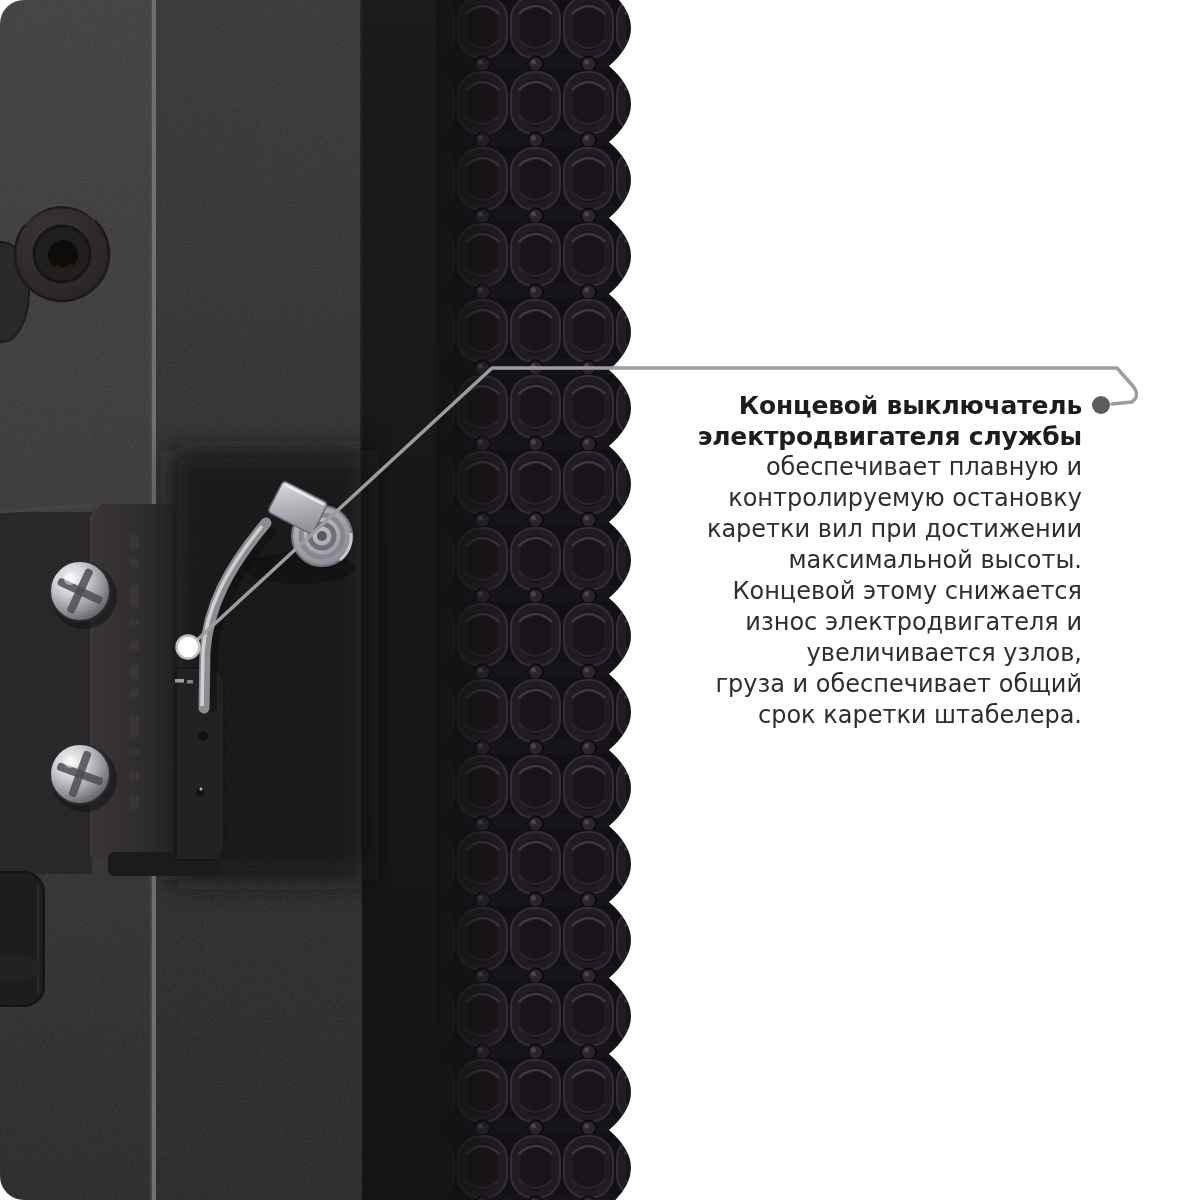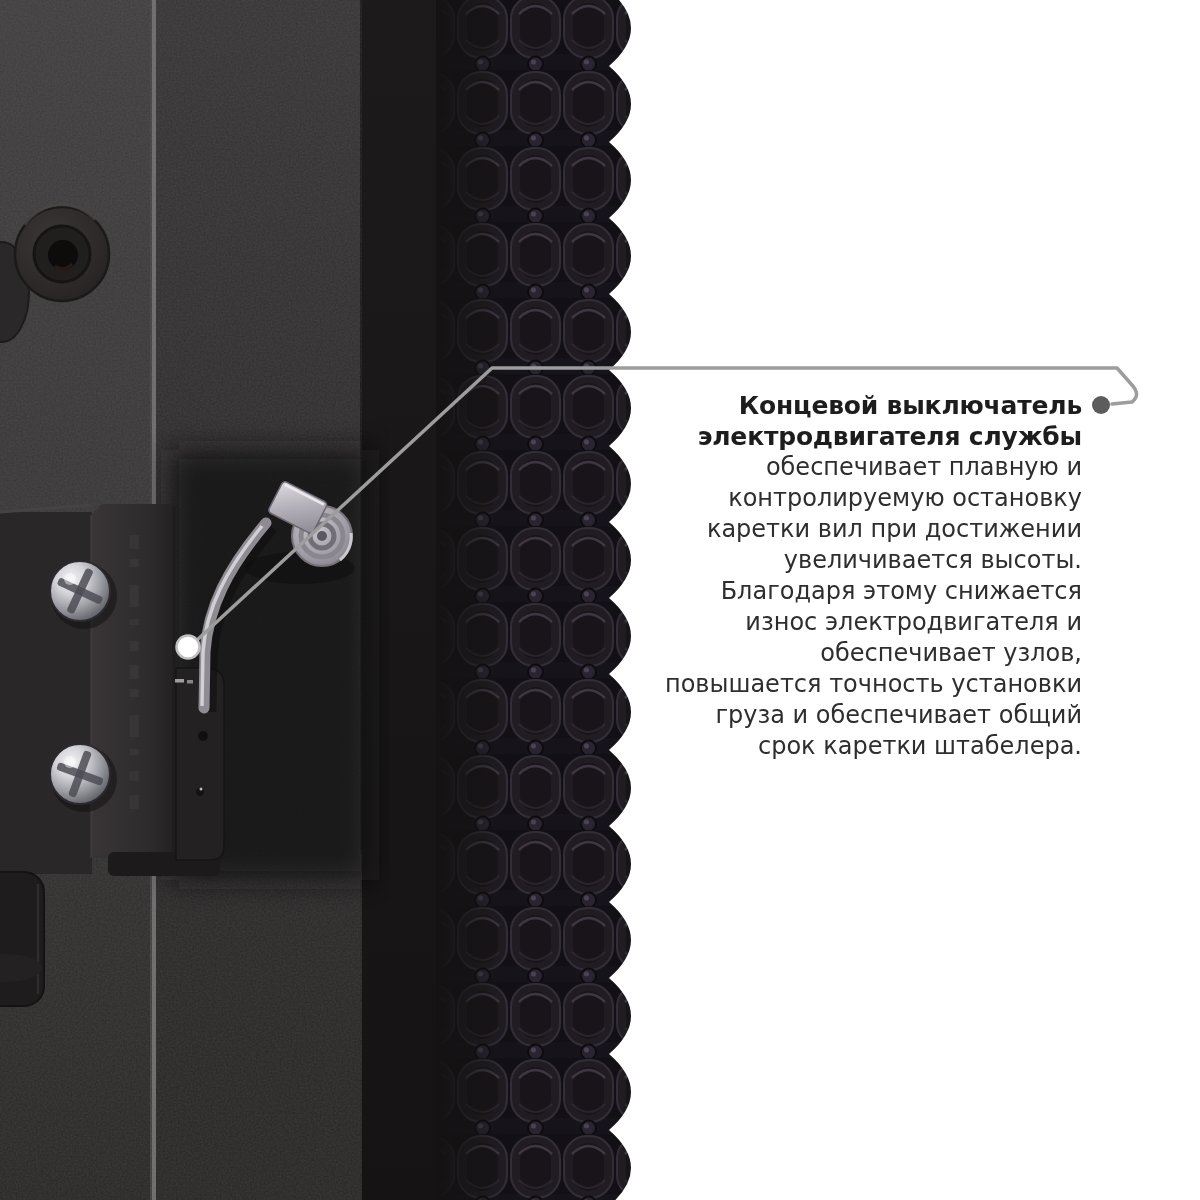--- a/index.html
+++ b/index.html
@@ -1,18 +1,18 @@
 <!DOCTYPE html>
 <html><head>
 <meta charset="utf-8">
 <style>
   html,body{margin:0;padding:0;background:#ffffff;}
   .canvas{
     position:relative;width:1200px;height:1200px;overflow:hidden;
-    background:#ffffff;font-family:"DejaVu Sans","Liberation Sans",sans-serif;
+    background:#ffffff;font-family:"DejaVu Sans","Liberation Sans",sans-serif;border-radius:24px;
   }
   .photo-layer,.connector-layer{position:absolute;left:0;top:0;width:1200px;height:1200px;}
   .annotation{
     position:absolute;top:390px;right:118px;width:560px;
     text-align:right;color:#2e2e2e;font-size:24px;line-height:31px;
   }
   .annotation .t{
     font-weight:bold;font-size:25px;color:#1d1d1d;letter-spacing:-0.2px;
   }
 </style>
@@ -200,22 +200,21 @@
     <circle cx="188" cy="647" r="11.5" fill="#ffffff" stroke="#bfbfbf" stroke-width="2.5"></circle>
     <circle cx="1101" cy="405" r="9" fill="#5c5c5c"></circle>
   </svg>
 
   <div class="annotation">
     <div class="t">Концевой выключатель</div>
     <div class="t">электродвигателя службы</div>
     <div>обеспечивает плавную и</div>
     <div>контролируемую остановку</div>
     <div>каретки вил при достижении</div>
-    <div>увеличивается высоты.</div>
-    <div>Благодаря этому снижается</div>
+    <div>максимальной высоты.</div>
+    <div>Концевой этому снижается</div>
     <div>износ электродвигателя и</div>
-    <div>обеспечивает узлов,</div>
-    <div>повышается точность установки</div>
+    <div>увеличивается узлов,</div>
     <div>груза и обеспечивает общий</div>
     <div>срок каретки штабелера.</div>
   </div>
 
 </div>
 
 </body></html>

